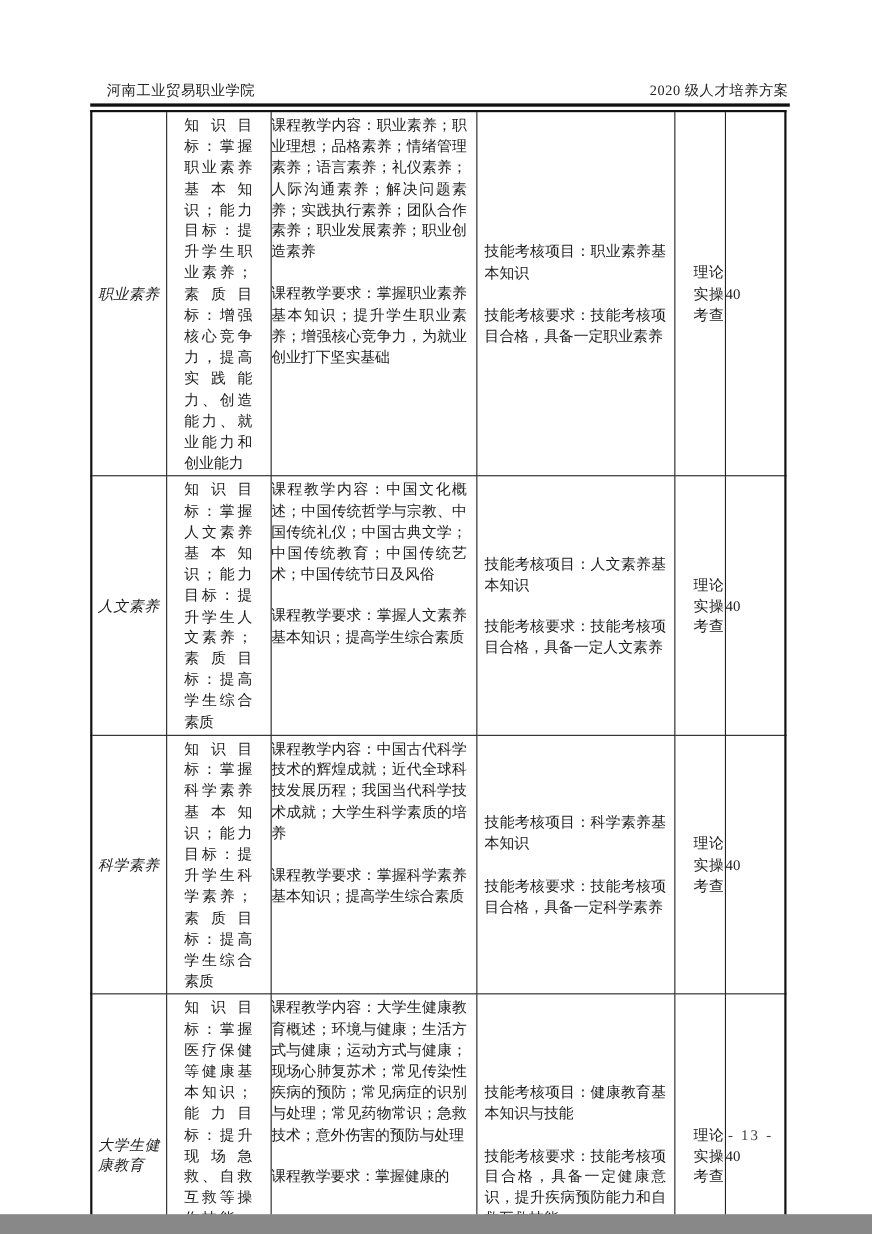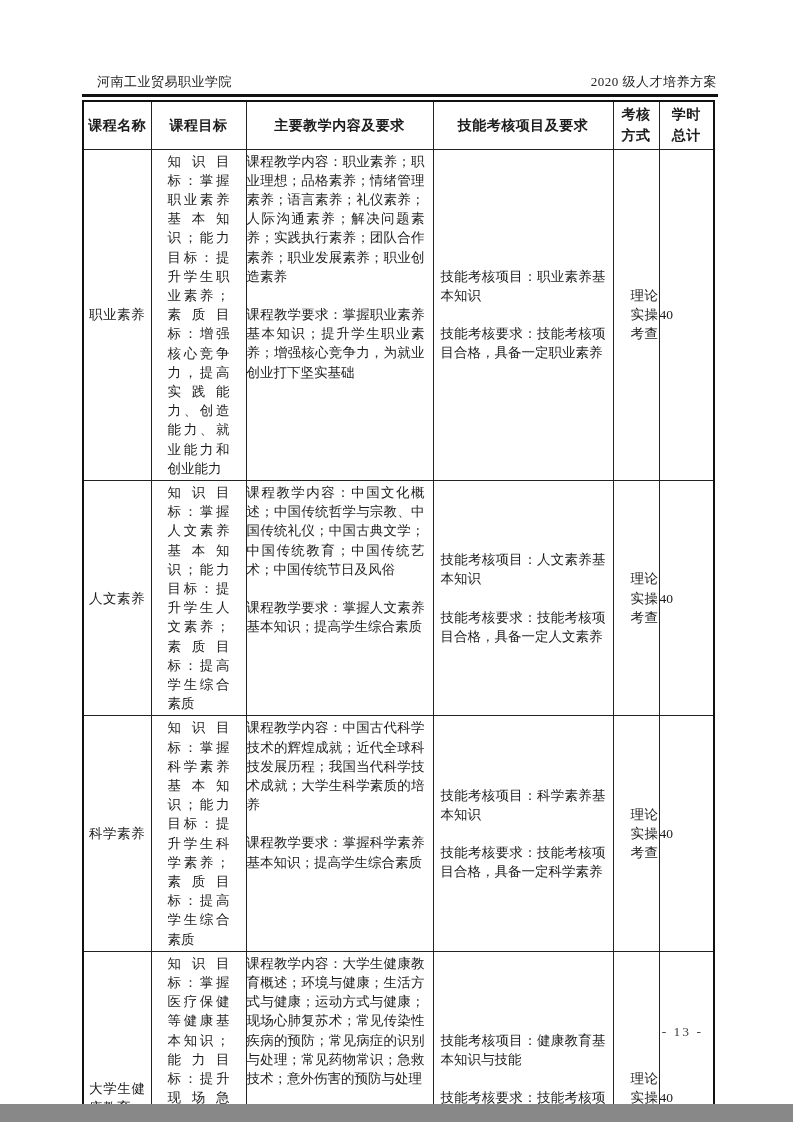--- a/index.html
+++ b/index.html
@@ -57,20 +57,21 @@
     vertical-align: middle;
     white-space: pre-line;
     line-height: 21px;
     letter-spacing: 0.5px;
   }
   td.col-name {
     text-align: left;
     vertical-align: middle;
     padding: 2px 5px;
     letter-spacing: 0.5px;
+    font-style: italic;
   }
   td.col-name .nm { text-align: justify; text-justify: inter-character; }
   td.col-obj {
     vertical-align: middle;
     padding: 2px 16px;
     text-align: justify;
     text-justify: inter-character;
   }
   td.col-content {
     vertical-align: top;
@@ -119,30 +120,20 @@
   <table class="course-table">
     <colgroup>
       <col style="width:68px">
       <col style="width:95px">
       <col style="width:187px">
       <col style="width:180px">
       <col style="width:46px">
       <col style="width:55px">
     </colgroup>
     <tbody>
-        <tr style="height:48px">
-      <th>课程名称</th>
-      <th>课程目标</th>
-      <th>主要教学内容及要求</th>
-      <th>技能考核项目及要求</th>
-      <th>考核
-方式</th>
-      <th>学时
-总计</th>
-    </tr>
 
     <tr style="height:250px">
       <td class="col-name">
         <div class="nm">职业素养</div>
       </td>
       <td class="col-obj">知识目标：掌握职业素养基本知识；能力目标：提升学生职业素养；素质目标：增强核心竞争力，提高实践能力、创造能力、就业能力和创业能力</td>
       <td class="col-content">
         <div class="para">课程教学内容：职业素养；职业理想；品格素养；情绪管理素养；语言素养；礼仪素养；人际沟通素养；解决问题素养；实践执行素养；团队合作素养；职业发展素养；职业创造素养</div>
         <div class="para">课程教学要求：掌握职业素养基本知识；提升学生职业素养；增强核心竞争力，为就业创业打下坚实基础</div>
       </td>

